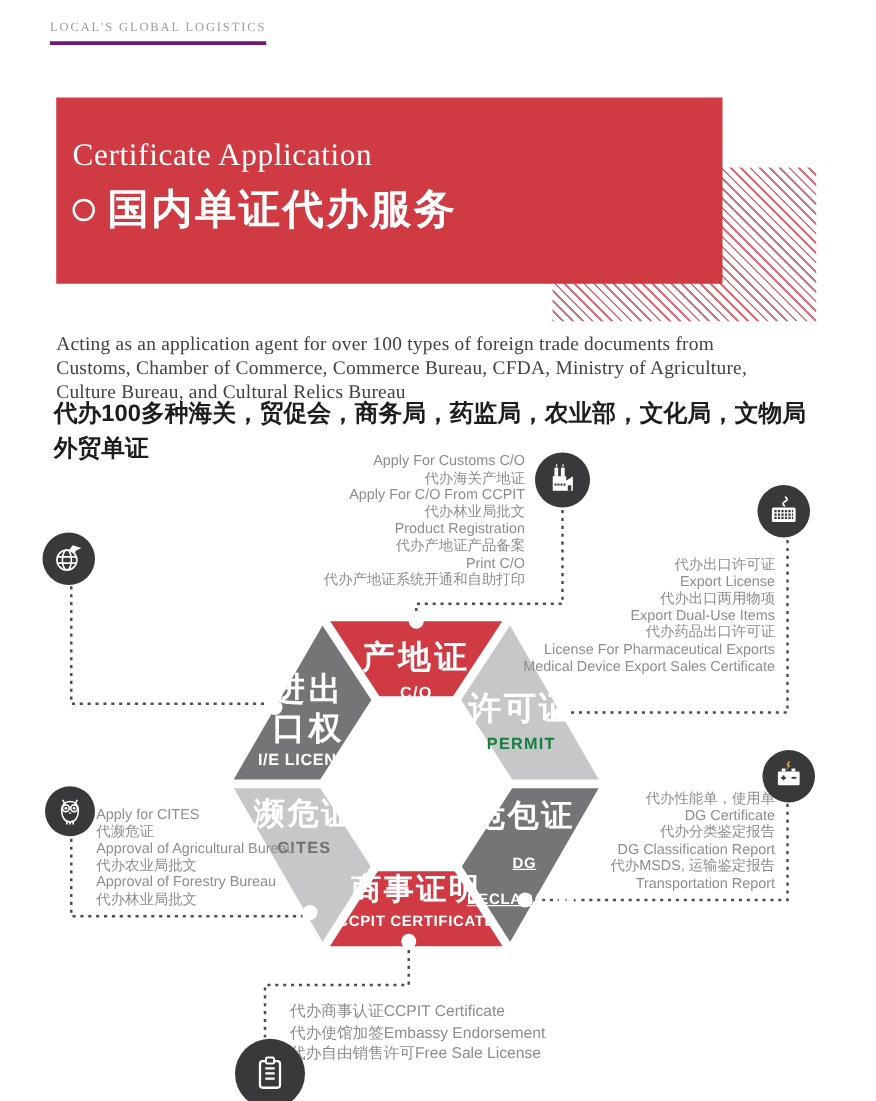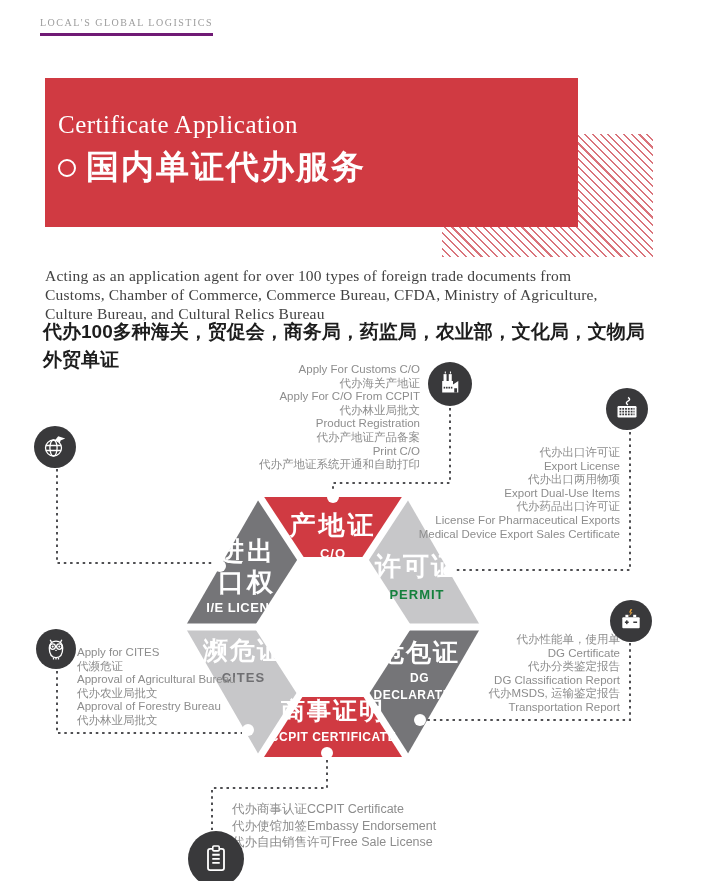--- a/index.html
+++ b/index.html
@@ -35,21 +35,21 @@
   .hexlab .t{display:block;font-weight:bold;}
   .hexlab .s{display:block;font-weight:bold;}
   .lab-co{left:253px;top:508px;width:160px;}
   .lab-co .t{font-size:26px;letter-spacing:3px;}
   .lab-co .s{font-size:13px;letter-spacing:1px;margin-top:3px;}
   .lab-permit{left:352px;top:549px;width:130px;}
   .lab-permit .t{font-size:26px;letter-spacing:2px;}
   .lab-permit .s{font-size:13px;letter-spacing:1px;margin-top:3px;color:#15803d;}
   .lab-dg{left:357px;top:636px;width:125px;}
   .lab-dg .t{font-size:25px;letter-spacing:2px;}
-  .lab-dg .s{font-size:12px;letter-spacing:.5px;margin-top:2px;line-height:15px;}
+  .lab-dg .s{font-size:12px;letter-spacing:.5px;margin-top:14px;line-height:15px;text-decoration:underline;}
   .lab-ccpit{left:243px;top:695px;width:180px;}
   .lab-ccpit .t{font-size:24px;letter-spacing:2px;}
   .lab-ccpit .s{font-size:12px;letter-spacing:.5px;margin-top:3px;}
   .lab-cites{left:181px;top:634px;width:125px;}
   .lab-cites .t{font-size:25px;letter-spacing:2px;}
   .lab-cites .s{font-size:13px;letter-spacing:1px;margin-top:3px;color:#6f6f72;}
   .lab-ie{left:187px;top:536px;width:120px;}
   .lab-ie .t{font-size:26px;letter-spacing:3px;line-height:31px;}
   .lab-ie .s{font-size:13px;letter-spacing:.5px;margin-top:2px;}
 

